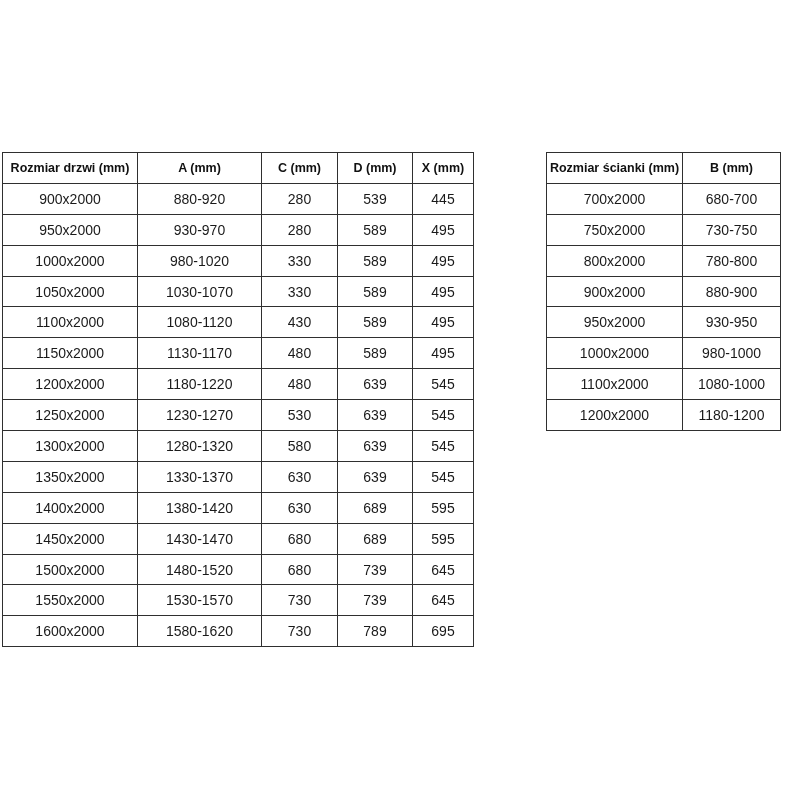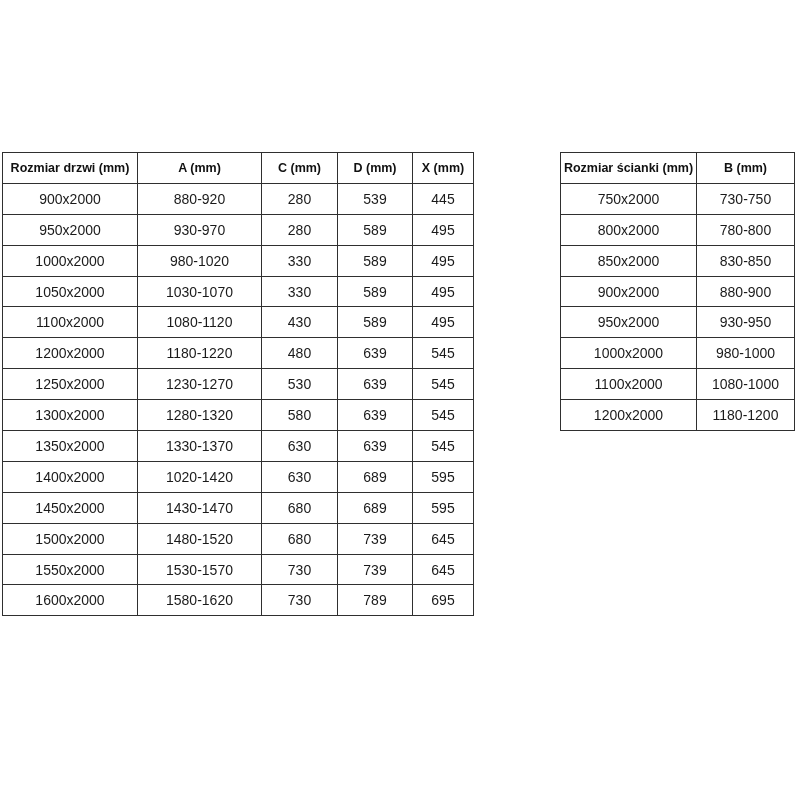--- a/index.html
+++ b/index.html
@@ -43,21 +43,21 @@
     font-weight: normal;
     color: #1a1a1a;
   }
   #door-table-wrap {
     position: absolute;
     left: 2px;
     top: 152px;
   }
   #wall-table-wrap {
     position: absolute;
-    left: 560px;
+    left: 546px;
     top: 152px;
   }
   
   #door-table col.c0 { width: 135px; }
   #door-table col.c1 { width: 124px; }
   #door-table col.c2 { width: 76px;  }
   #door-table col.c3 { width: 75px;  }
   #door-table col.c4 { width: 61px;  }
   
   #wall-table col.c0 { width: 136px; }
@@ -116,20 +116,27 @@
             <td>495</td>
           </tr>
           <tr>
             <td>1100x2000</td>
             <td>1080-1120</td>
             <td>430</td>
             <td>589</td>
             <td>495</td>
           </tr>
           <tr>
+            <td>1150x2000</td>
+            <td>1130-1170</td>
+            <td>480</td>
+            <td>589</td>
+            <td>495</td>
+          </tr>
+          <tr>
             <td>1200x2000</td>
             <td>1180-1220</td>
             <td>480</td>
             <td>639</td>
             <td>545</td>
           </tr>
           <tr>
             <td>1250x2000</td>
             <td>1230-1270</td>
             <td>530</td>
@@ -145,21 +152,21 @@
           </tr>
           <tr>
             <td>1350x2000</td>
             <td>1330-1370</td>
             <td>630</td>
             <td>639</td>
             <td>545</td>
           </tr>
           <tr>
             <td>1400x2000</td>
-            <td>1020-1420</td>
+            <td>1380-1420</td>
             <td>630</td>
             <td>689</td>
             <td>595</td>
           </tr>
           <tr>
             <td>1450x2000</td>
             <td>1430-1470</td>
             <td>680</td>
             <td>689</td>
             <td>595</td>
@@ -196,30 +203,30 @@
           <col class="c1">
       </colgroup>
       <thead>
           <tr>
             <th>Rozmiar ścianki (mm)</th>
             <th>B (mm)</th>
           </tr>
         </thead>
       <tbody>
           <tr>
+            <td>700x2000</td>
+            <td>680-700</td>
+          </tr>
+          <tr>
             <td>750x2000</td>
             <td>730-750</td>
           </tr>
           <tr>
             <td>800x2000</td>
             <td>780-800</td>
-          </tr>
-          <tr>
-            <td>850x2000</td>
-            <td>830-850</td>
           </tr>
           <tr>
             <td>900x2000</td>
             <td>880-900</td>
           </tr>
           <tr>
             <td>950x2000</td>
             <td>930-950</td>
           </tr>
           <tr>

